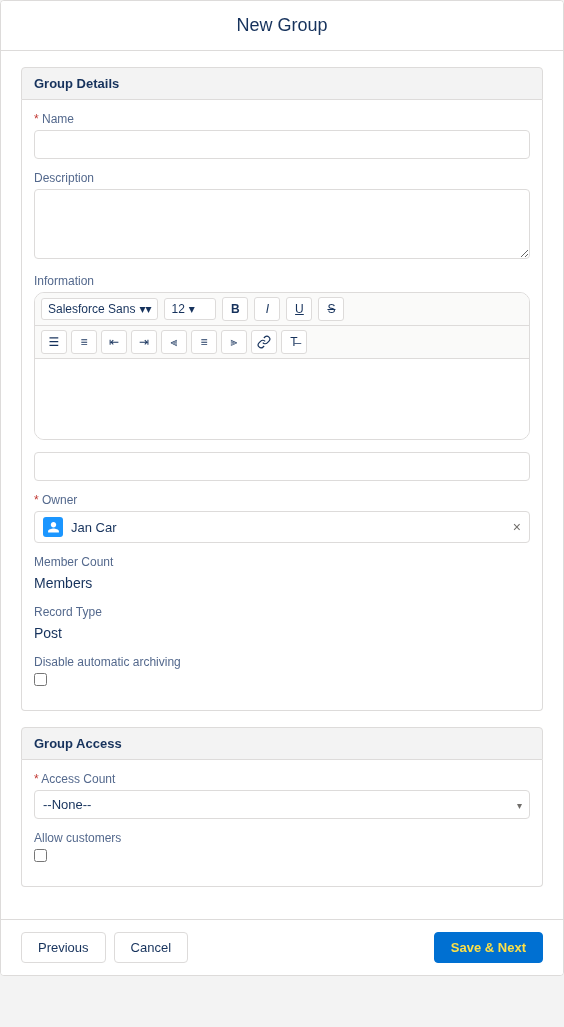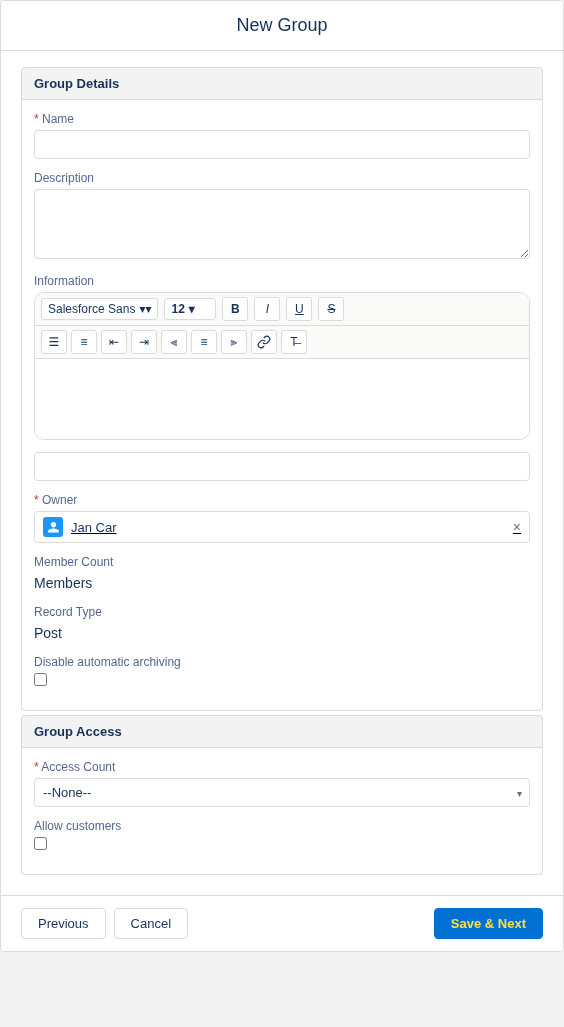--- a/index.html
+++ b/index.html
@@ -46,21 +46,21 @@
       font-size: 13px;
       font-weight: 700;
       color: #16325c;
       margin-bottom: 0;
     }
     .section-body {
       border: 1px solid #dddbda;
       border-top: none;
       border-radius: 0 0 4px 4px;
       padding: 12px;
-      margin-bottom: 4px;
+      margin-bottom: 16px;
     }
     .form-group {
       margin-bottom: 12px;
     }
     .form-label {
       display: block;
       font-size: 12px;
       color: #54698d;
       margin-bottom: 4px;
     }
@@ -105,21 +105,20 @@
       cursor: pointer;
       display: flex;
       align-items: center;
       gap: 4px;
     }
     .font-select {
       min-width: 110px;
     }
     .size-select {
       min-width: 52px;
-      font-weight: bold;
     }
     .tb-btn {
       border: 1px solid #dddbda;
       border-radius: 3px;
       background: #fff;
       width: 26px;
       height: 24px;
       display: flex;
       align-items: center;
       justify-content: center;
@@ -140,21 +139,20 @@
       padding: 8px;
       background: #fff;
     }
     .owner-field {
       display: flex;
       align-items: center;
       border: 1px solid #dddbda;
       border-radius: 4px;
       padding: 5px 8px;
       background: #fff;
-      text-decoration: underline;
     }
     .owner-icon {
       width: 20px;
       height: 20px;
       background: #1b96ff;
       border-radius: 3px;
       display: flex;
       align-items: center;
       justify-content: center;
       color: #fff;

